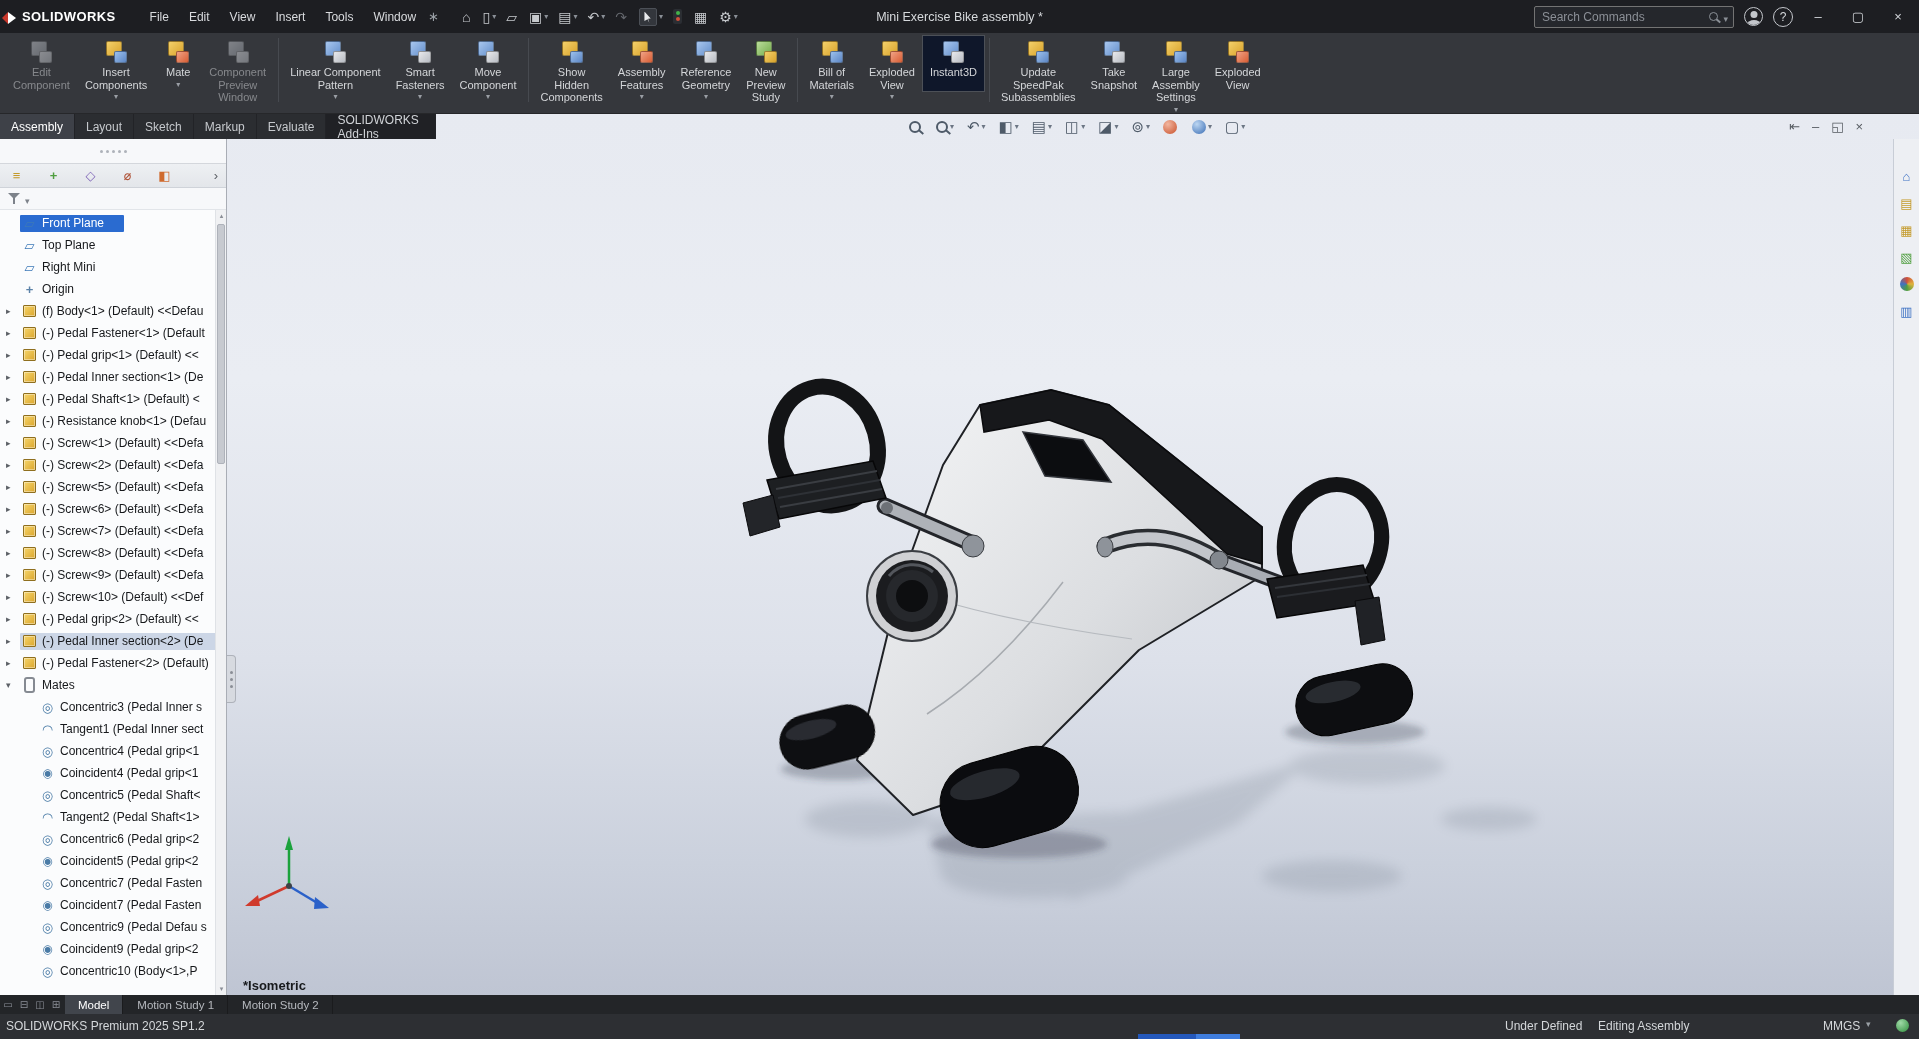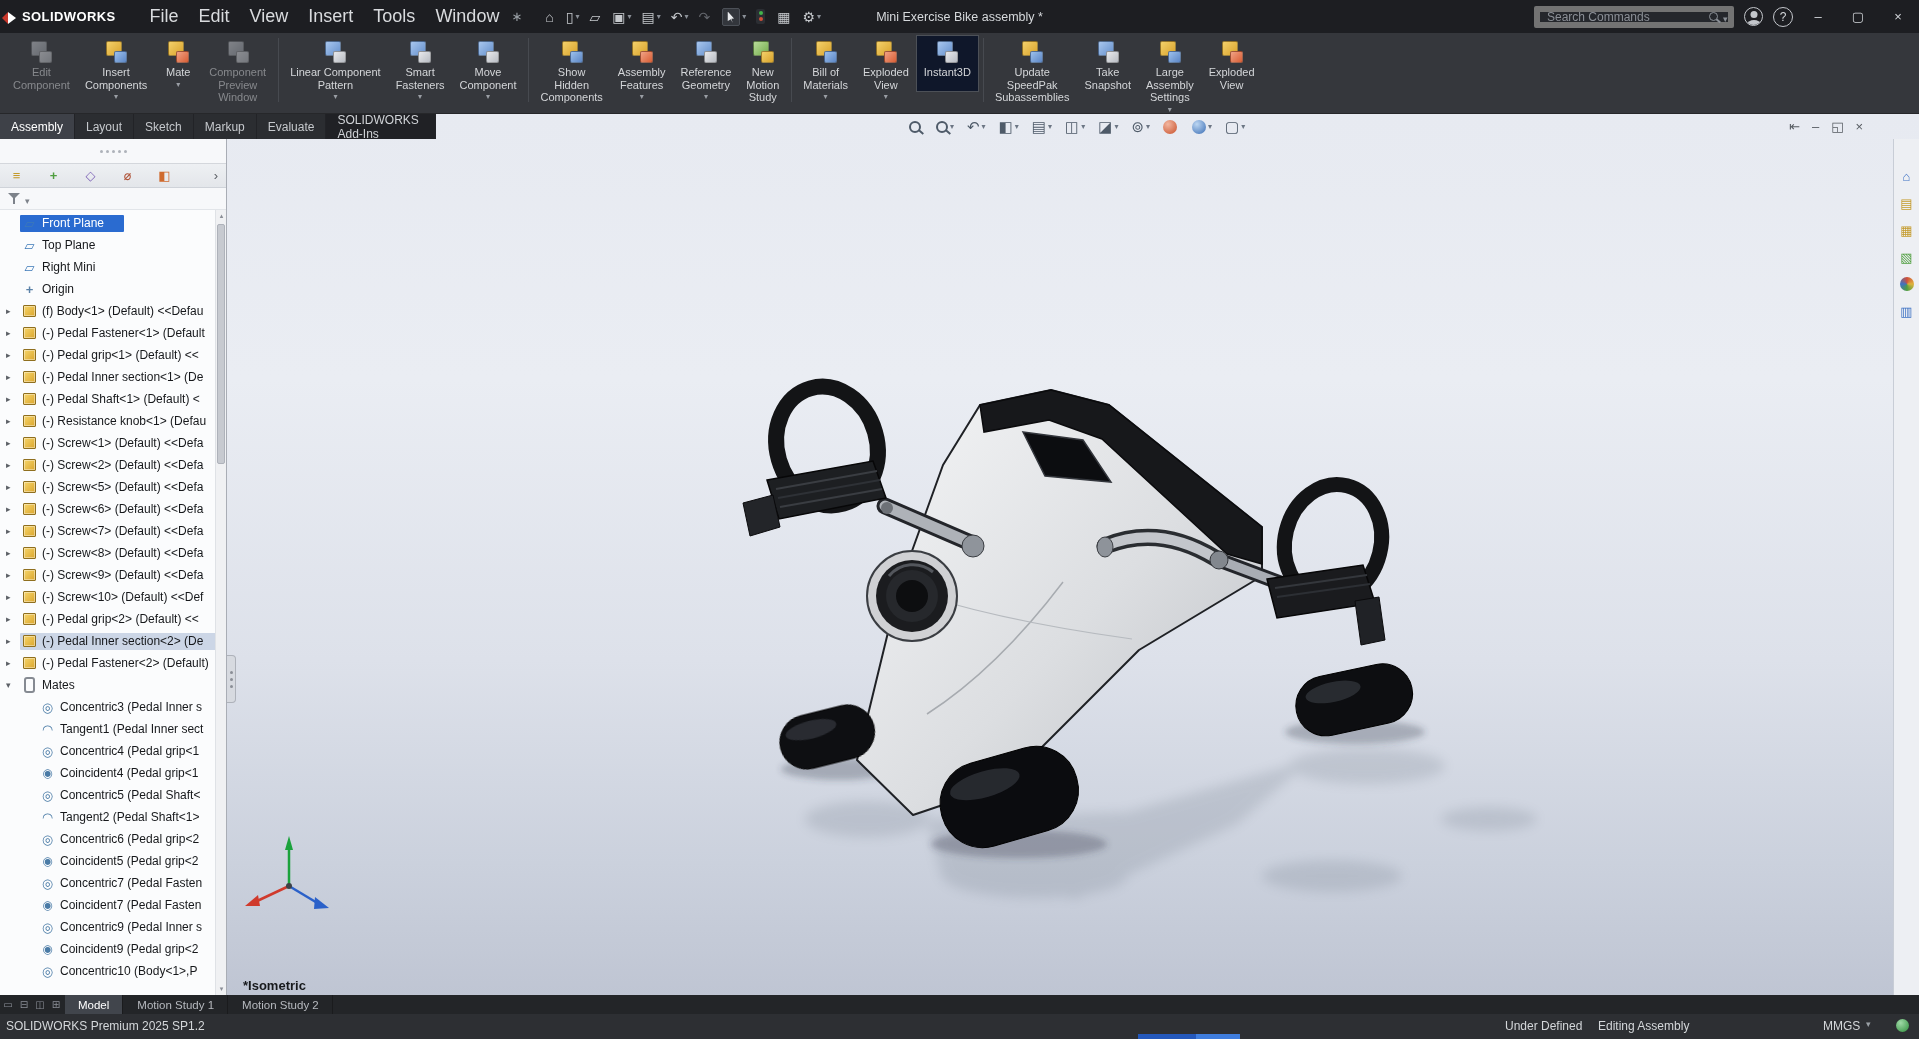--- a/index.html
+++ b/index.html
@@ -8,36 +8,36 @@
 
   
   #titlebar{position:absolute;left:0;top:0;width:1919px;height:33px;background:#1d1e22;
     display:flex;align-items:center;color:#e3e4e6;z-index:30;}
   .logo{display:flex;align-items:flex-end;gap:6px;padding:0 10px 0 8px;}
   .logo-mark{width:0;height:0;border-left:8px solid #fff;border-top:6px solid transparent;border-bottom:6px solid transparent;position:relative;}
   .logo-mark::after{content:"";position:absolute;left:-14px;top:-6px;width:0;height:0;
     border-right:6px solid #c8372b;border-top:6px solid transparent;border-bottom:6px solid transparent;}
   .logo-text{font-size:13px;font-weight:700;letter-spacing:.4px;color:#fff;}
   .menubar{display:flex;align-items:center;margin-left:14px;}
-  .menu{font-size:18px;padding:4px 10px;color:#d9dbde;cursor:default;}
+  .menu{font-size:12px;padding:4px 10px;color:#d9dbde;cursor:default;}
   .pin{color:#9aa0a6;font-size:13px;margin:0 6px 0 2px;}
   .quickbar{display:flex;align-items:center;gap:4px;margin-left:14px;}
   .q-item{display:inline-flex;align-items:center;gap:2px;padding:2px 3px;}
   .q-glyph{font-size:14px;color:#c6c9cd;line-height:1;display:inline-flex;align-items:center;justify-content:center;}
   .q-glyph.dim{color:#63666c;}
   .q-glyph.cursor{width:18px;height:18px;background:#33363c;border:1px solid #4c5057;border-radius:2px;position:relative;}
   .q-glyph.cursor::after{content:"";position:absolute;left:4px;top:3px;width:9px;height:12px;background:#e8eaec;
     clip-path:polygon(5% 0,75% 58%,46% 60%,60% 95%,40% 64%,5% 80%);}
   .q-glyph.rebuild{width:9px;height:15px;background:#2b2e33;border-radius:2px;position:relative;}
   .q-glyph.rebuild::after{content:"";position:absolute;left:2.5px;top:2px;width:4px;height:4px;border-radius:50%;
     background:#43b34a;box-shadow:0 6px 0 #d04f3a;}
   .q-caret{font-size:8px;color:#8a8f96;}
   #doc-title{position:absolute;left:50%;transform:translateX(-50%);font-size:12.5px;color:#d6d9dc;white-space:nowrap;}
   .tb-right{margin-left:auto;display:flex;align-items:center;gap:10px;padding-right:6px;}
-  .search{width:200px;height:22px;background:#25272c;border:6px solid #737373;border-radius:2px;
+  .search{width:200px;height:22px;background:#25272c;border:1px solid #737373;border-radius:2px;
     display:flex;align-items:center;padding:0 5px;gap:5px;}
   .search input{flex:1;background:transparent;border:none;outline:none;color:#c8ccd2;font-size:12px;
     font-family:"Liberation Sans","DejaVu Sans",sans-serif;}
   .search input::placeholder{color:#8b8f96;}
   .s-mag{width:9px;height:9px;border:1.5px solid #8b9097;border-radius:50%;position:relative;flex:none;}
   .s-mag::after{content:"";position:absolute;width:5px;height:1.5px;background:#8b9097;right:-4px;bottom:-1px;transform:rotate(40deg);}
   .s-caret::after{content:"▾";font-size:9px;color:#8b9097;}
   .avatar{width:19px;height:19px;border:1.5px solid #c3c6cb;border-radius:50%;position:relative;overflow:hidden;}
   .avatar::before{content:"";position:absolute;top:3px;left:50%;transform:translateX(-50%);width:7px;height:7px;border-radius:50%;background:#c3c6cb;}
   .avatar::after{content:"";position:absolute;bottom:-3px;left:50%;transform:translateX(-50%);width:13px;height:8px;border-radius:50% 50% 0 0;background:#c3c6cb;}
@@ -343,21 +343,21 @@
     <div class="rbtn">
       <span class="ric acc-b"></span>
       <span class="rlabel">Reference
 Geometry</span>
       <span class="rcaret">▾</span>
     </div>
 
     <div class="rbtn">
       <span class="ric acc-g"></span>
       <span class="rlabel">New
-Motion
+Preview
 Study</span>
       <span class="rcaret"></span>
     </div>
 
     <div class="rbtn sep">
       
       
       
     </div>
 
@@ -975,21 +975,21 @@
           <span class="t-ico coincident"></span>
           <span class="tlabel">Coincident7 (Pedal Fasten</span>
         </span>
       </div>
 
       <div class="trow">
         <span class="tindent i2"></span>
         <span class="tarrow"></span>
         <span class="tcore">
           <span class="t-ico concentric"></span>
-          <span class="tlabel">Concentric9 (Pedal Inner s</span>
+          <span class="tlabel">Concentric9 (Pedal Defau s</span>
         </span>
       </div>
 
       <div class="trow">
         <span class="tindent i2"></span>
         <span class="tarrow"></span>
         <span class="tcore">
           <span class="t-ico coincident"></span>
           <span class="tlabel">Coincident9 (Pedal grip&lt;2</span>
         </span>

